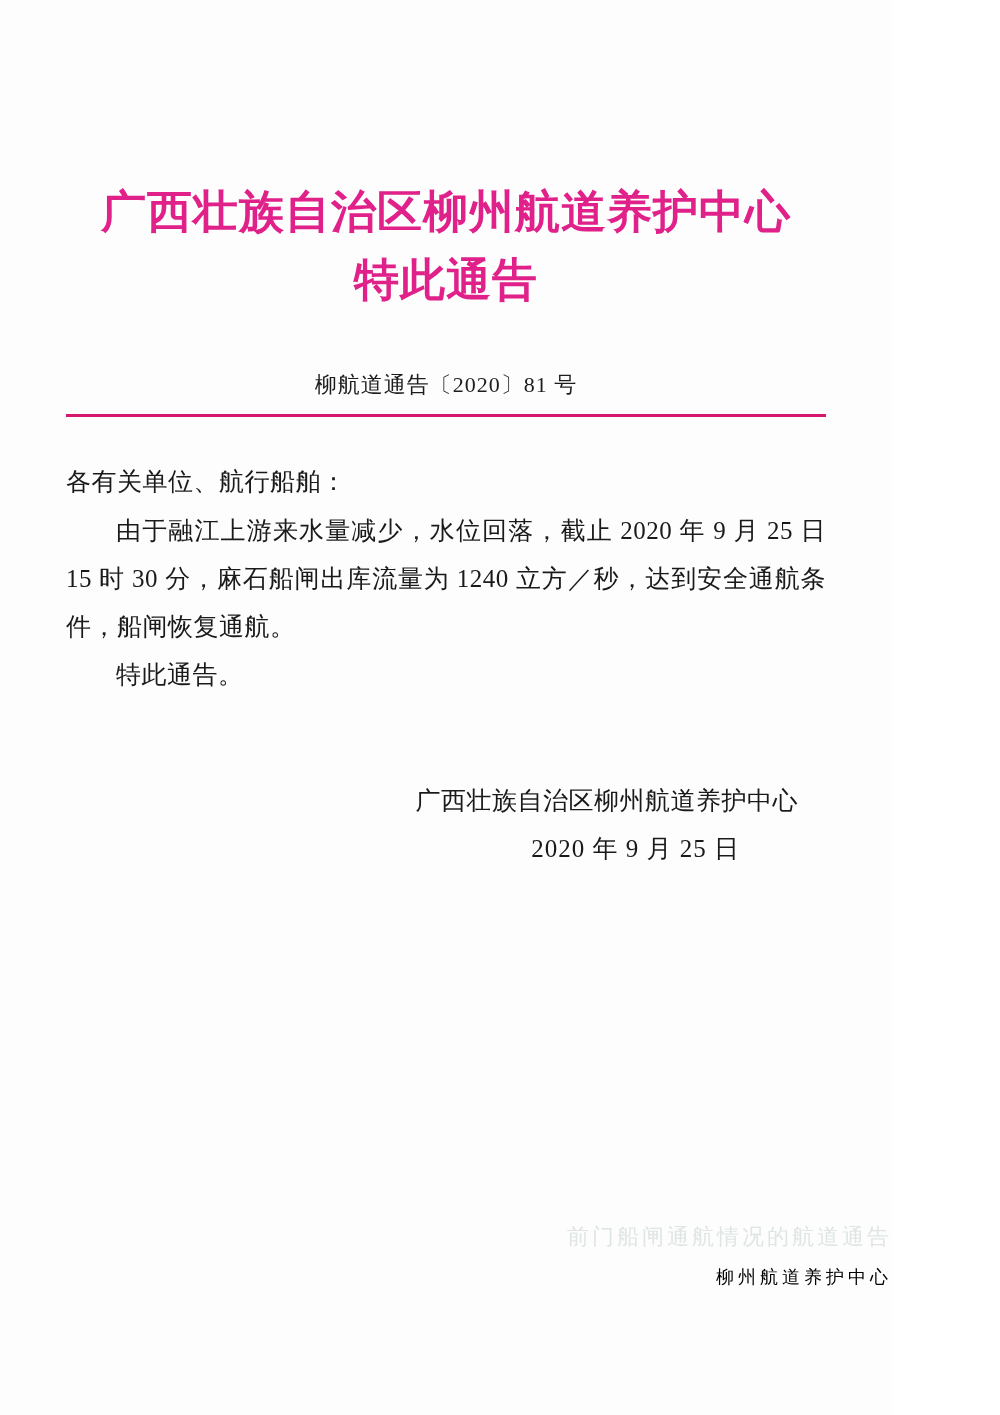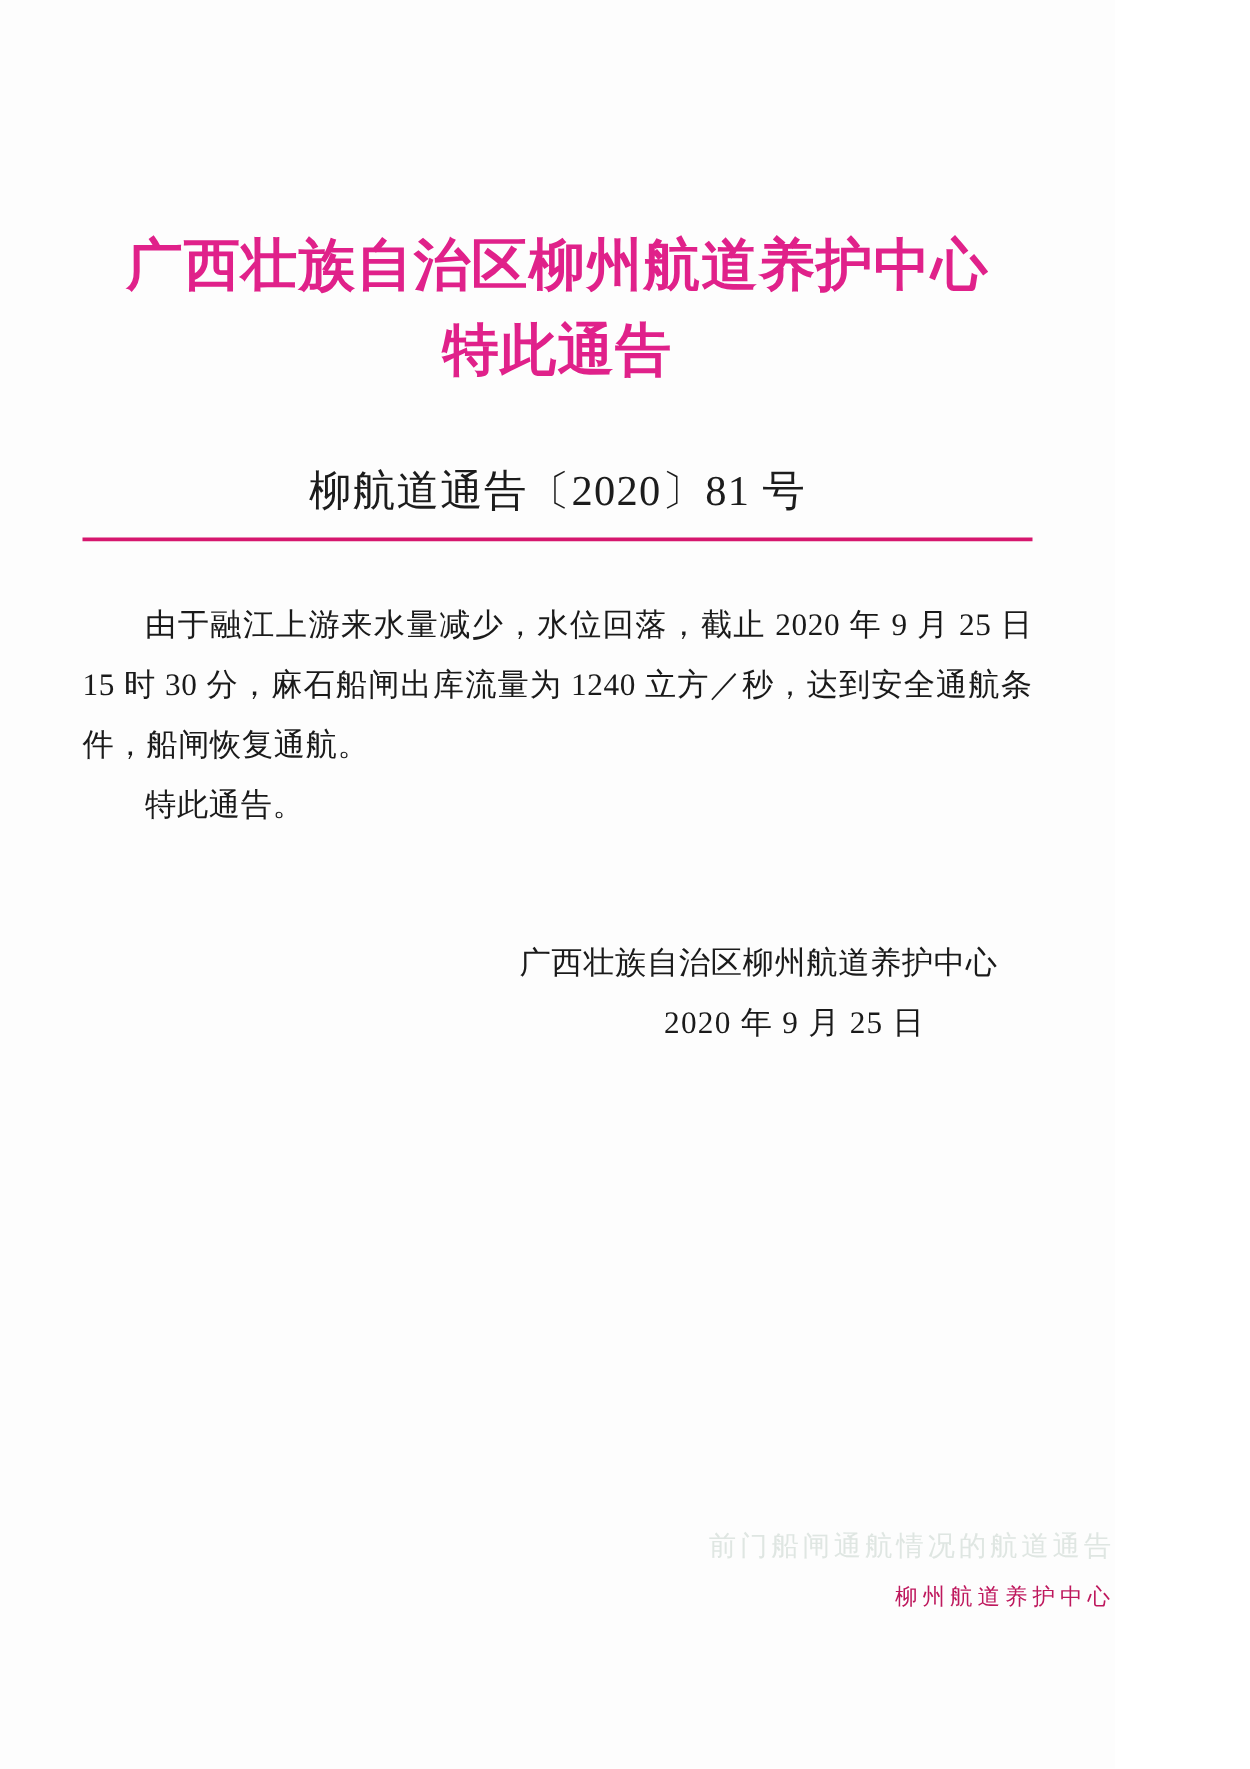--- a/index.html
+++ b/index.html
@@ -37,21 +37,21 @@
     font-weight: bold;
     font-size: 45px;
     line-height: 68px;
     letter-spacing: 1px;
     white-space: nowrap;
   }
 
   .doc-number {
     margin-top: 56px;
     text-align: center;
-    font-size: 34px;
+    font-size: 22px;
     color: #1c1c1c;
     letter-spacing: 1px;
     font-family: "Liberation Serif", "DejaVu Serif", serif;
   }
 
   .red-rule {
     margin: 14px auto 0 auto;
     width: 760px;
     height: 3px;
     background: #d6176e;
@@ -123,38 +123,39 @@
     bottom: 118px;
     text-align: right;
     color: #dfe6e2;
     font-size: 22px;
     line-height: 40px;
     letter-spacing: 3px;
     user-select: none;
     pointer-events: none;
     filter: blur(0.4px);
   }
-  .bleed .l2 { font-size: 18px; letter-spacing: 4px; color: #be185d; font-family: Liberation Serif, serif; }
+  .bleed .l2 { font-size: 18px; letter-spacing: 4px; color: #000000; font-family: Liberation Serif, serif; }
 </style>
 </head>
 <body>
 
 <div class="page">
 
   <div class="doc-header">
     <div class="doc-title-line">广西壮族自治区柳州航道养护中心</div>
     <div class="doc-title-line">特此通告</div>
 
     <div class="doc-number">柳航道通告〔2020〕81 号</div>
 
     <div class="red-rule"></div>
   </div>
 
 
   <div class="body-wrap">
+    <div class="salutation">各有关单位、航行船舶：</div>
 
     <div class="para">由于融江上游来水量减少，水位回落，截止 2020 年 9 月 25 日 15 时 30 分，麻石船闸出库流量为 1240 立方／秒，达到安全通航条件，船闸恢复通航。</div>
 
     <div class="para tight">特此通告。</div>
   </div>
 
   <div class="signature">
     <div class="sign-org">广西壮族自治区柳州航道养护中心</div>
     <div class="sign-date">2020 年 9 月 25 日</div>
   </div>

